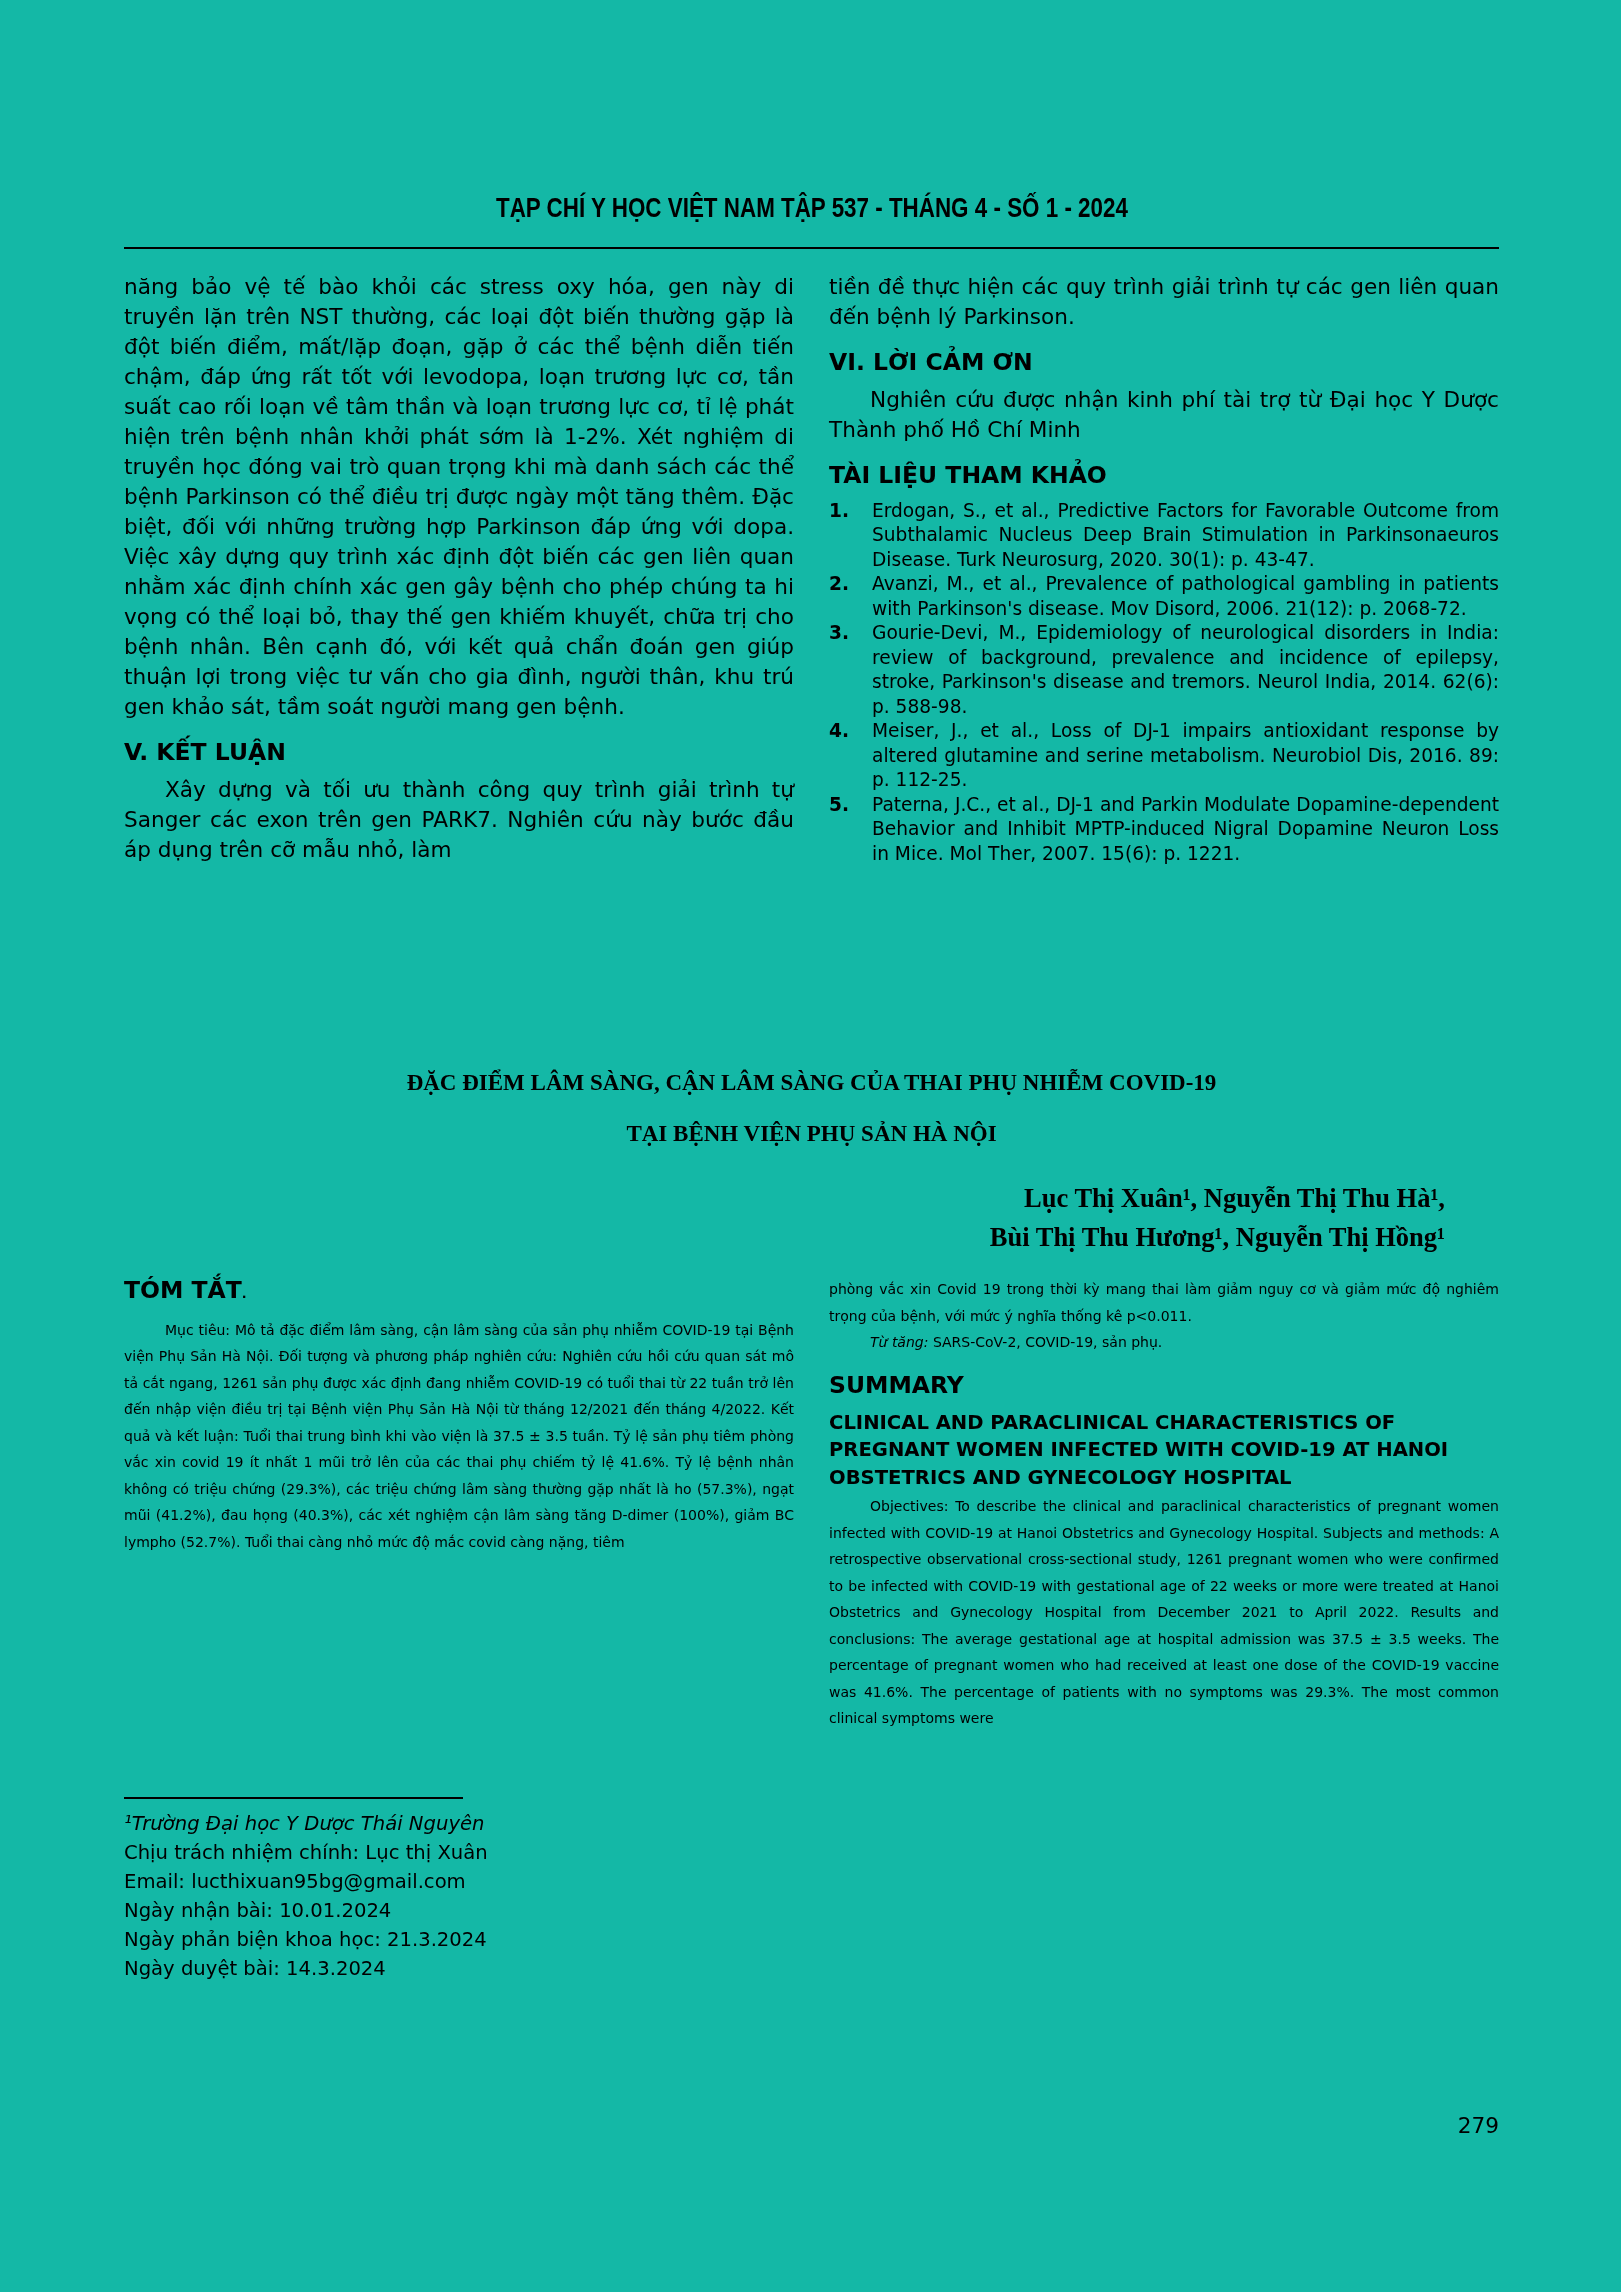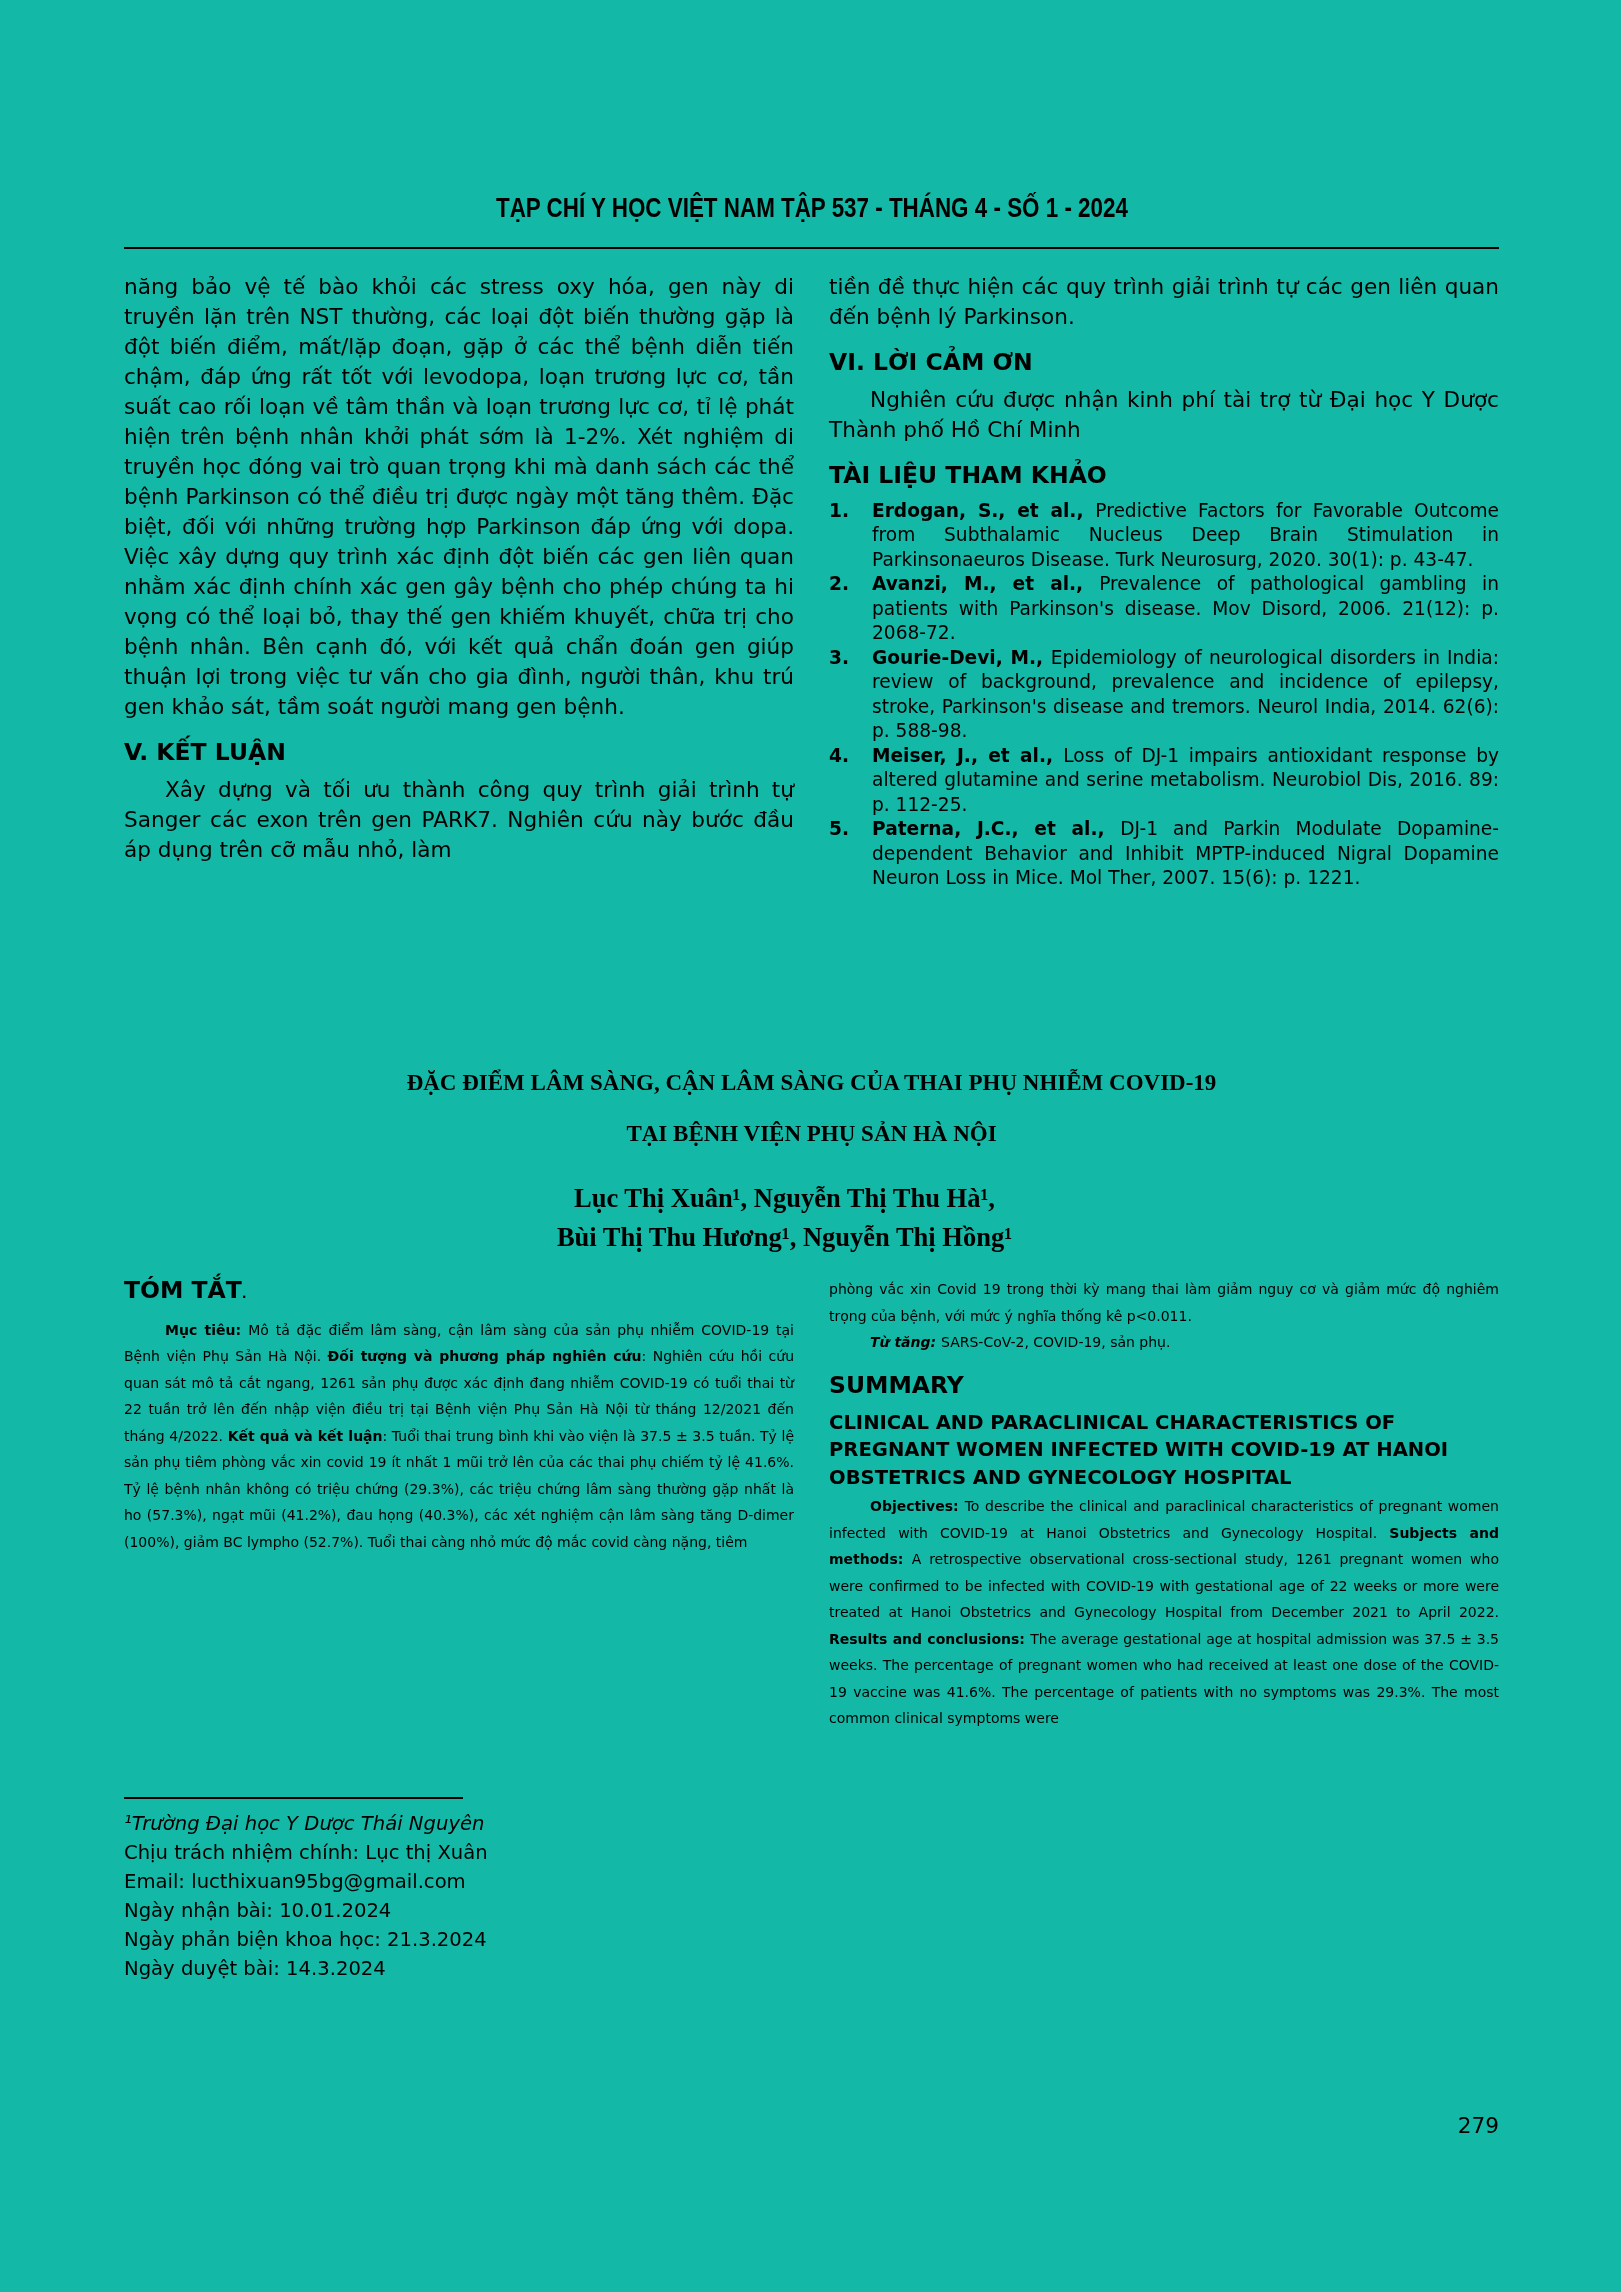--- a/index.html
+++ b/index.html
@@ -44,33 +44,33 @@
     margin: 15.7px 0 8.8px 0; line-height: 29px;
   }
   h3.first { margin-top: 0; }
   .dot { font-size: 12.7px; }
 
   
   ol.refs { list-style: none; margin: 0; padding: 0; font-size: 18.6px; line-height: 24.5px; }
   li.ref { position: relative; padding-left: 43px; text-align: justify; margin: 0; }
   .ref-num { position: absolute; left: 0; top: 0; font-weight: bold; }
 
-  .b { font-weight: bold; }
+  .b { font-weight: normal; }
   .i { font-style: italic; }
 
   
   .a2-title {
     position: absolute; top: 1057px; left: 124px; width: 1375px;
     text-align: center;
     font-family: "Liberation Serif", serif;
     font-weight: bold; font-size: 23px; line-height: 51px;
   }
   .a2-authors {
     position: absolute; top: 1179px; left: 124px; width: 1321px;
-    text-align: center;
+    text-align: right;
     font-family: "Liberation Serif", serif;
     font-weight: bold; font-size: 26.5px; line-height: 39px;
   }
 
   
   .en-title {
     text-align: left; font-weight: bold;
     font-size: 19.6px; line-height: 27.4px;
     margin: 2px 0 2px 0;
   }

